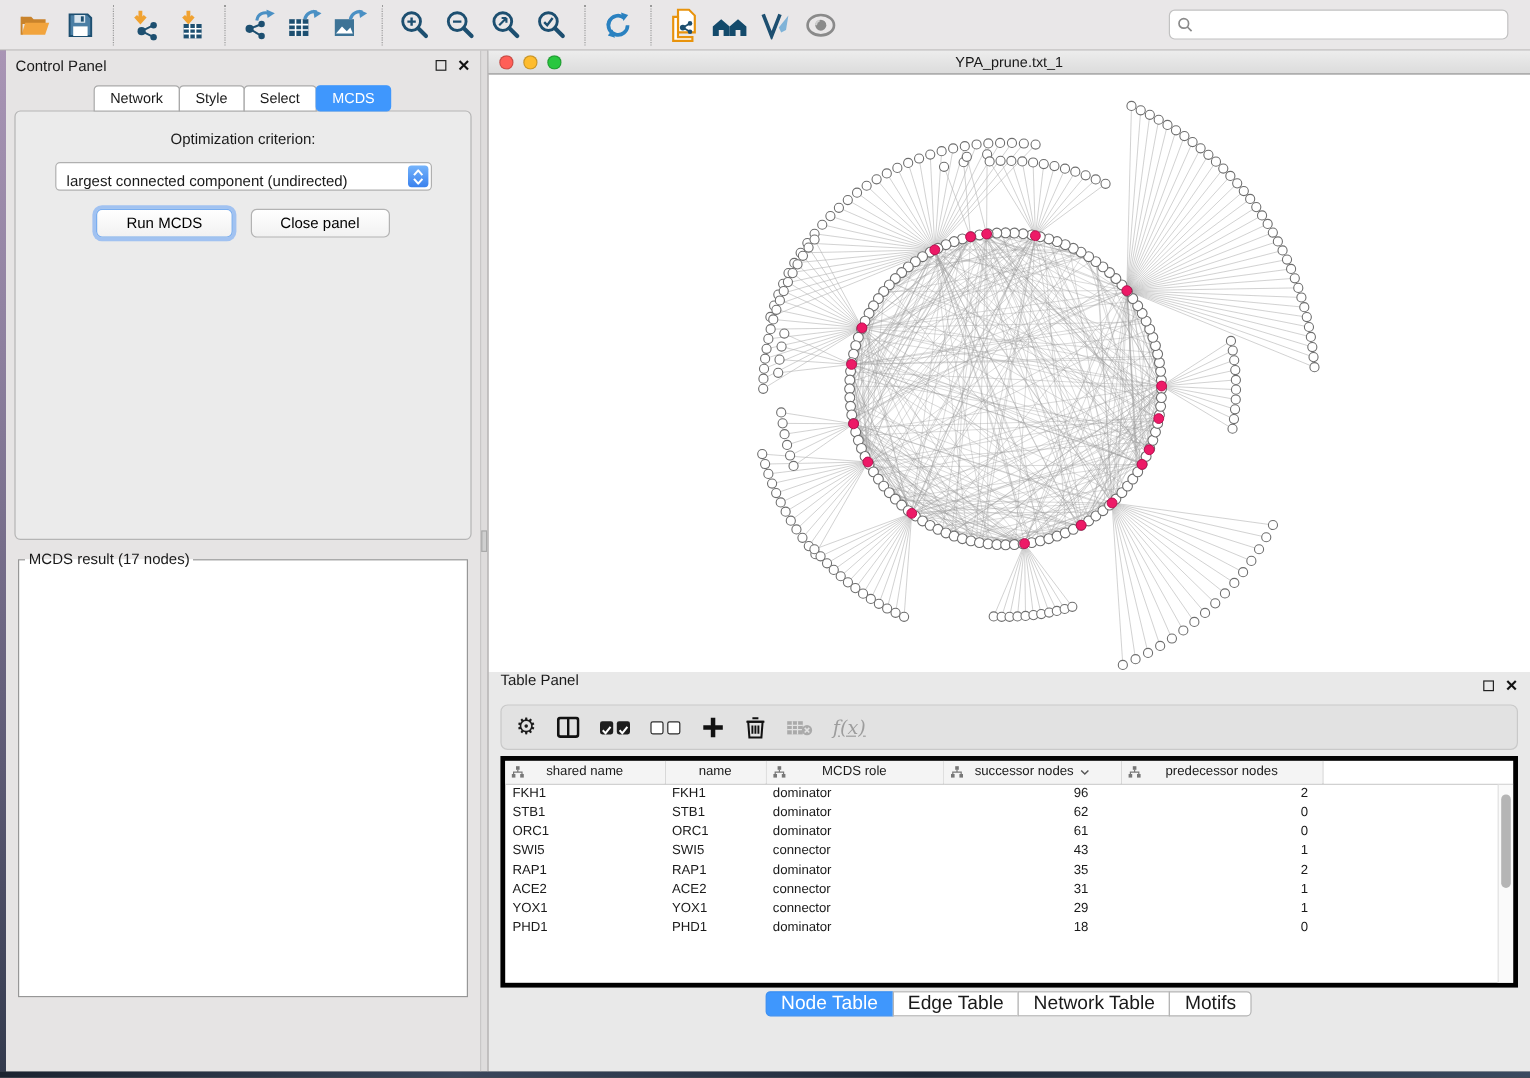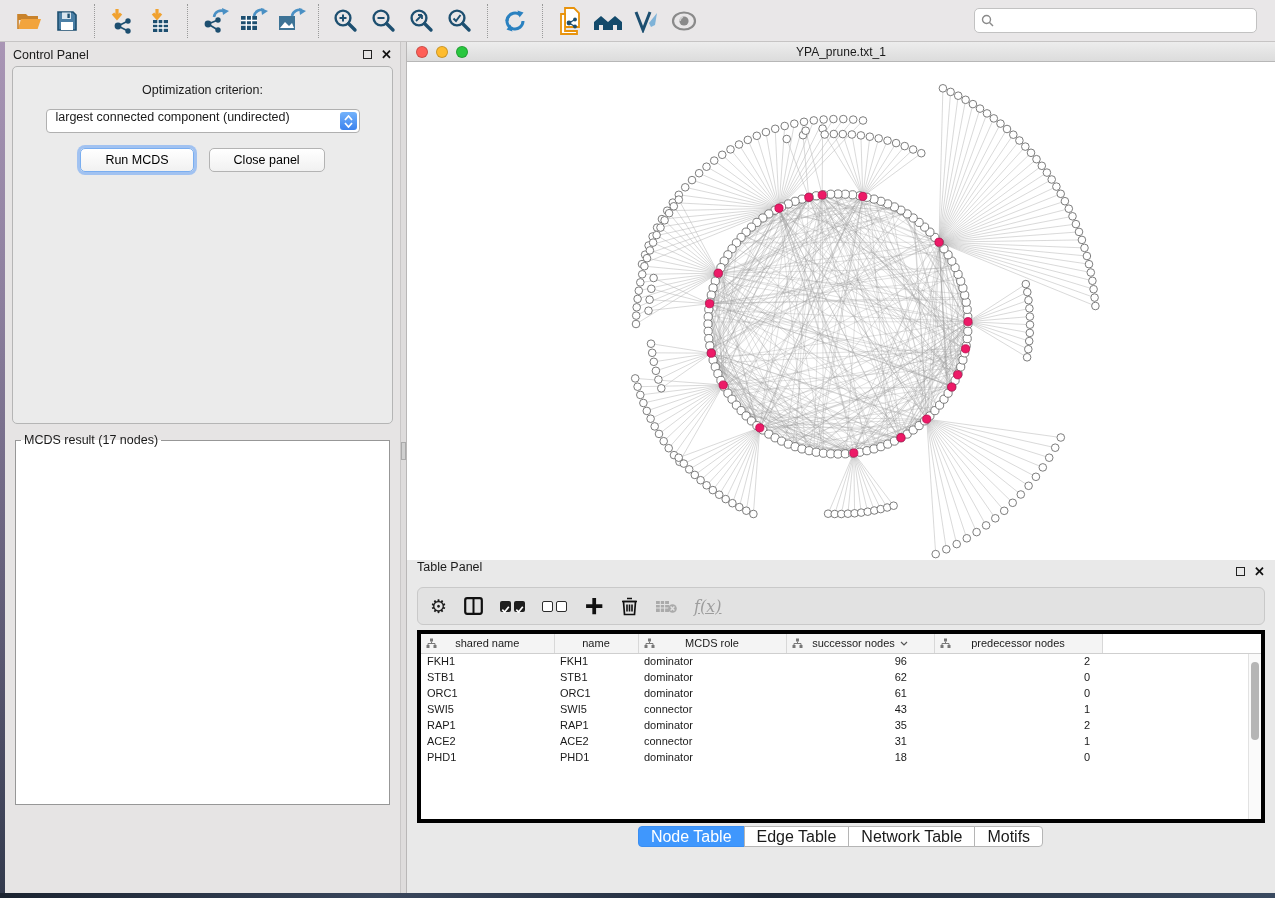--- a/index.html
+++ b/index.html
@@ -31,21 +31,21 @@
   .float-ico { width:9px; height:9px; border:1.5px solid #222; display:inline-block; }
   .close-ico { font-size:13px; font-weight:bold; color:#111; line-height:1; }
 
   .cp-tabs { display:flex; justify-content:center; margin-top:4px; position:relative; z-index:2; }
   .cp-tab { height:22px; padding:0 13px; background:#fff; border:1px solid #a9a9a9; margin-left:-1px; font-size:12px; display:flex; align-items:center; border-radius:4px 4px 0 0; }
   .cp-tab:first-child { border-radius:4px 4px 0 0; }
   .cp-tab.active { background:#3f97fd; border-color:#3f97fd; color:#fff; border-radius:4px; }
 
   .cp-body { margin:-1px 7px 0 7px; height:358px; background:#ebebeb; border:1px solid #b5b5b5; border-radius:5px; padding-top:16px; }
   .opt-label { text-align:center; font-size:12.5px; margin-bottom:12px; }
-  .dropdown { width:314px; height:24px; margin:0 auto; background:#fff; border:1px solid #b0b0b0; border-radius:4px; position:relative; display:flex; align-items:flex-start; font-size:12.5px; padding:0 26px 0 9px; }
+  .dropdown { width:314px; height:24px; margin:0 auto; background:#fff; border:1px solid #b0b0b0; border-radius:4px; position:relative; display:flex; align-items:flex-end; font-size:12.5px; padding:0 26px 0 9px; }
   .dd-stepper { position:absolute; right:2px; top:2px; width:17px; height:18px; border-radius:3px; background:linear-gradient(#74b3fb,#3b82ee); display:flex; flex-direction:column; align-items:center; justify-content:center; gap:1px; }
   .btn-row { display:flex; justify-content:center; gap:15px; margin-top:15px; }
   .btn { height:24px; padding:0 24px; font-size:12.5px; background:linear-gradient(#ffffff,#f1f1f1); border:1px solid #b3b3b3; border-radius:5px; font-family:"Liberation Sans",sans-serif; }
   .btn.focused { border-color:#7aaef0; box-shadow:0 0 0 3px rgba(100,160,245,.55); }
 
   .result-group { margin:9px 10px 0 10px; height:372px; border:1px solid #979797; background:#fff; padding:1px; position:relative; }
   .result-group legend { font-size:12.5px; padding:0 3px; margin-left:4px; background:transparent; }
   .mcds-list { position:absolute; left:1px; top:14px; bottom:1px; right:13px; overflow:hidden; }
   .list-scroll { position:absolute; right:1px; top:14px; bottom:1px; width:12px; background:#f4f4f4; border-left:1px solid #ddd; }
 
@@ -245,20 +245,26 @@
   <div class="content">
 
     <div class="control-panel">
       <div class="panel-header">
         <span class="ph-title">Control Panel</span>
         <span class="ph-icons">
           <span class="float-ico"></span>
           <span class="close-ico">✕</span>
         </span>
       </div>
+      <div class="cp-tabs" id="cp-tabs">
+          <div class="cp-tab">Network</div>
+          <div class="cp-tab">Style</div>
+          <div class="cp-tab">Select</div>
+          <div class="cp-tab active">MCDS</div>
+        </div>
       <div class="cp-body">
         <div class="opt-label">Optimization criterion:</div>
         <div class="dropdown">
           <span>largest connected component (undirected)</span>
           <span class="dd-stepper">
             <svg width="9" height="6" viewBox="0 0 9 6">
                 <path d="M1 5 4.5 1 8 5" stroke="#fff" stroke-width="1.7" fill="none"></path>
               </svg>
             <svg width="9" height="6" viewBox="0 0 9 6">
                 <path d="M1 1 4.5 5 8 1" stroke="#fff" stroke-width="1.7" fill="none"></path>
@@ -1327,20 +1333,28 @@
                 </tr>
                 <tr>
                   <td>ACE2</td>
                   <td>ACE2</td>
                   <td>connector</td>
                   <td class="num-s">31</td>
                   <td class="num-p">1</td>
                   <td></td>
                 </tr>
                 <tr>
+                  <td>YOX1</td>
+                  <td>YOX1</td>
+                  <td>connector</td>
+                  <td class="num-s">29</td>
+                  <td class="num-p">1</td>
+                  <td></td>
+                </tr>
+                <tr>
                   <td>PHD1</td>
                   <td>PHD1</td>
                   <td>dominator</td>
                   <td class="num-s">18</td>
                   <td class="num-p">0</td>
                   <td></td>
                 </tr>
               </tbody>
           </table>
           <div class="tbl-scroll">

